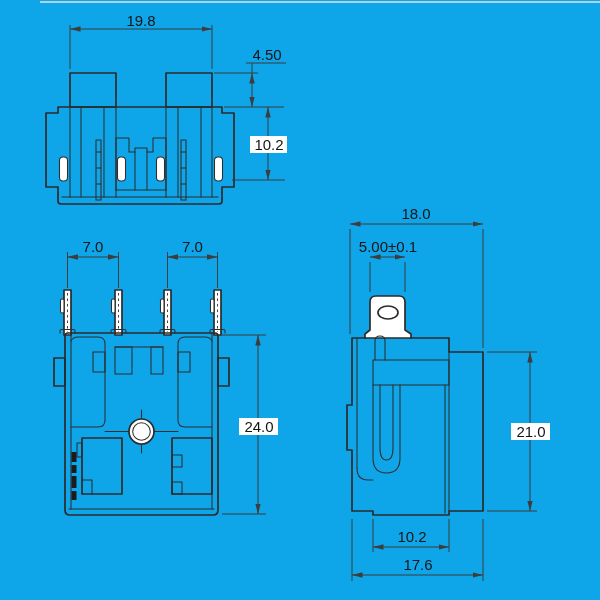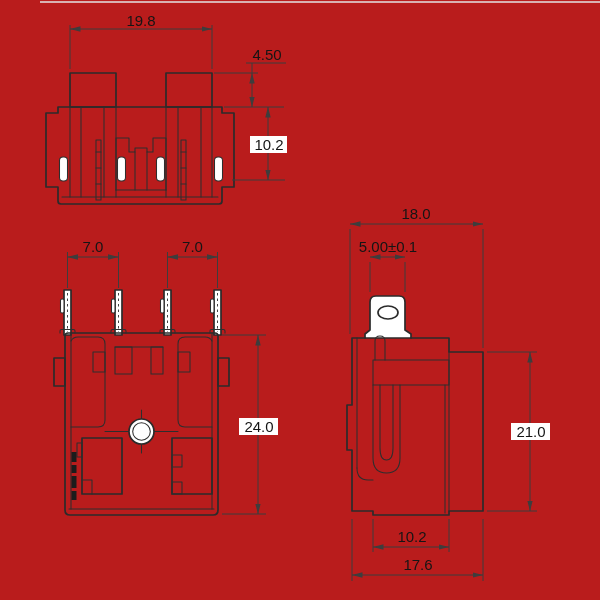--- a/index.html
+++ b/index.html
@@ -1,16 +1,16 @@
 <!DOCTYPE html>
 <html><head>
 <meta charset="utf-8">
 <style>
   html,body{margin:0;padding:0;background:#ffffff;}
-  .canvas{position:relative;width:600px;height:600px;background:#b91c1c;overflow:hidden;}
+  .canvas{position:relative;width:600px;height:600px;background:#0ea5e9;overflow:hidden;}
   svg{display:block;}
   svg text{
     font-family:"Liberation Sans", sans-serif;
     font-size:15px;
     fill:#151515;
   }
   .p{stroke:#2b2b2b;stroke-width:1.7;fill:none;stroke-linejoin:round;stroke-linecap:round;}
   .pf{stroke:#2b2b2b;stroke-width:1.7;fill:#ffffff;stroke-linejoin:round;}
   .i{stroke:#2e2e2e;stroke-width:1.05;fill:none;stroke-linejoin:round;stroke-linecap:round;}
   .if{stroke:#2e2e2e;stroke-width:1.05;fill:#ffffff;stroke-linejoin:round;}

